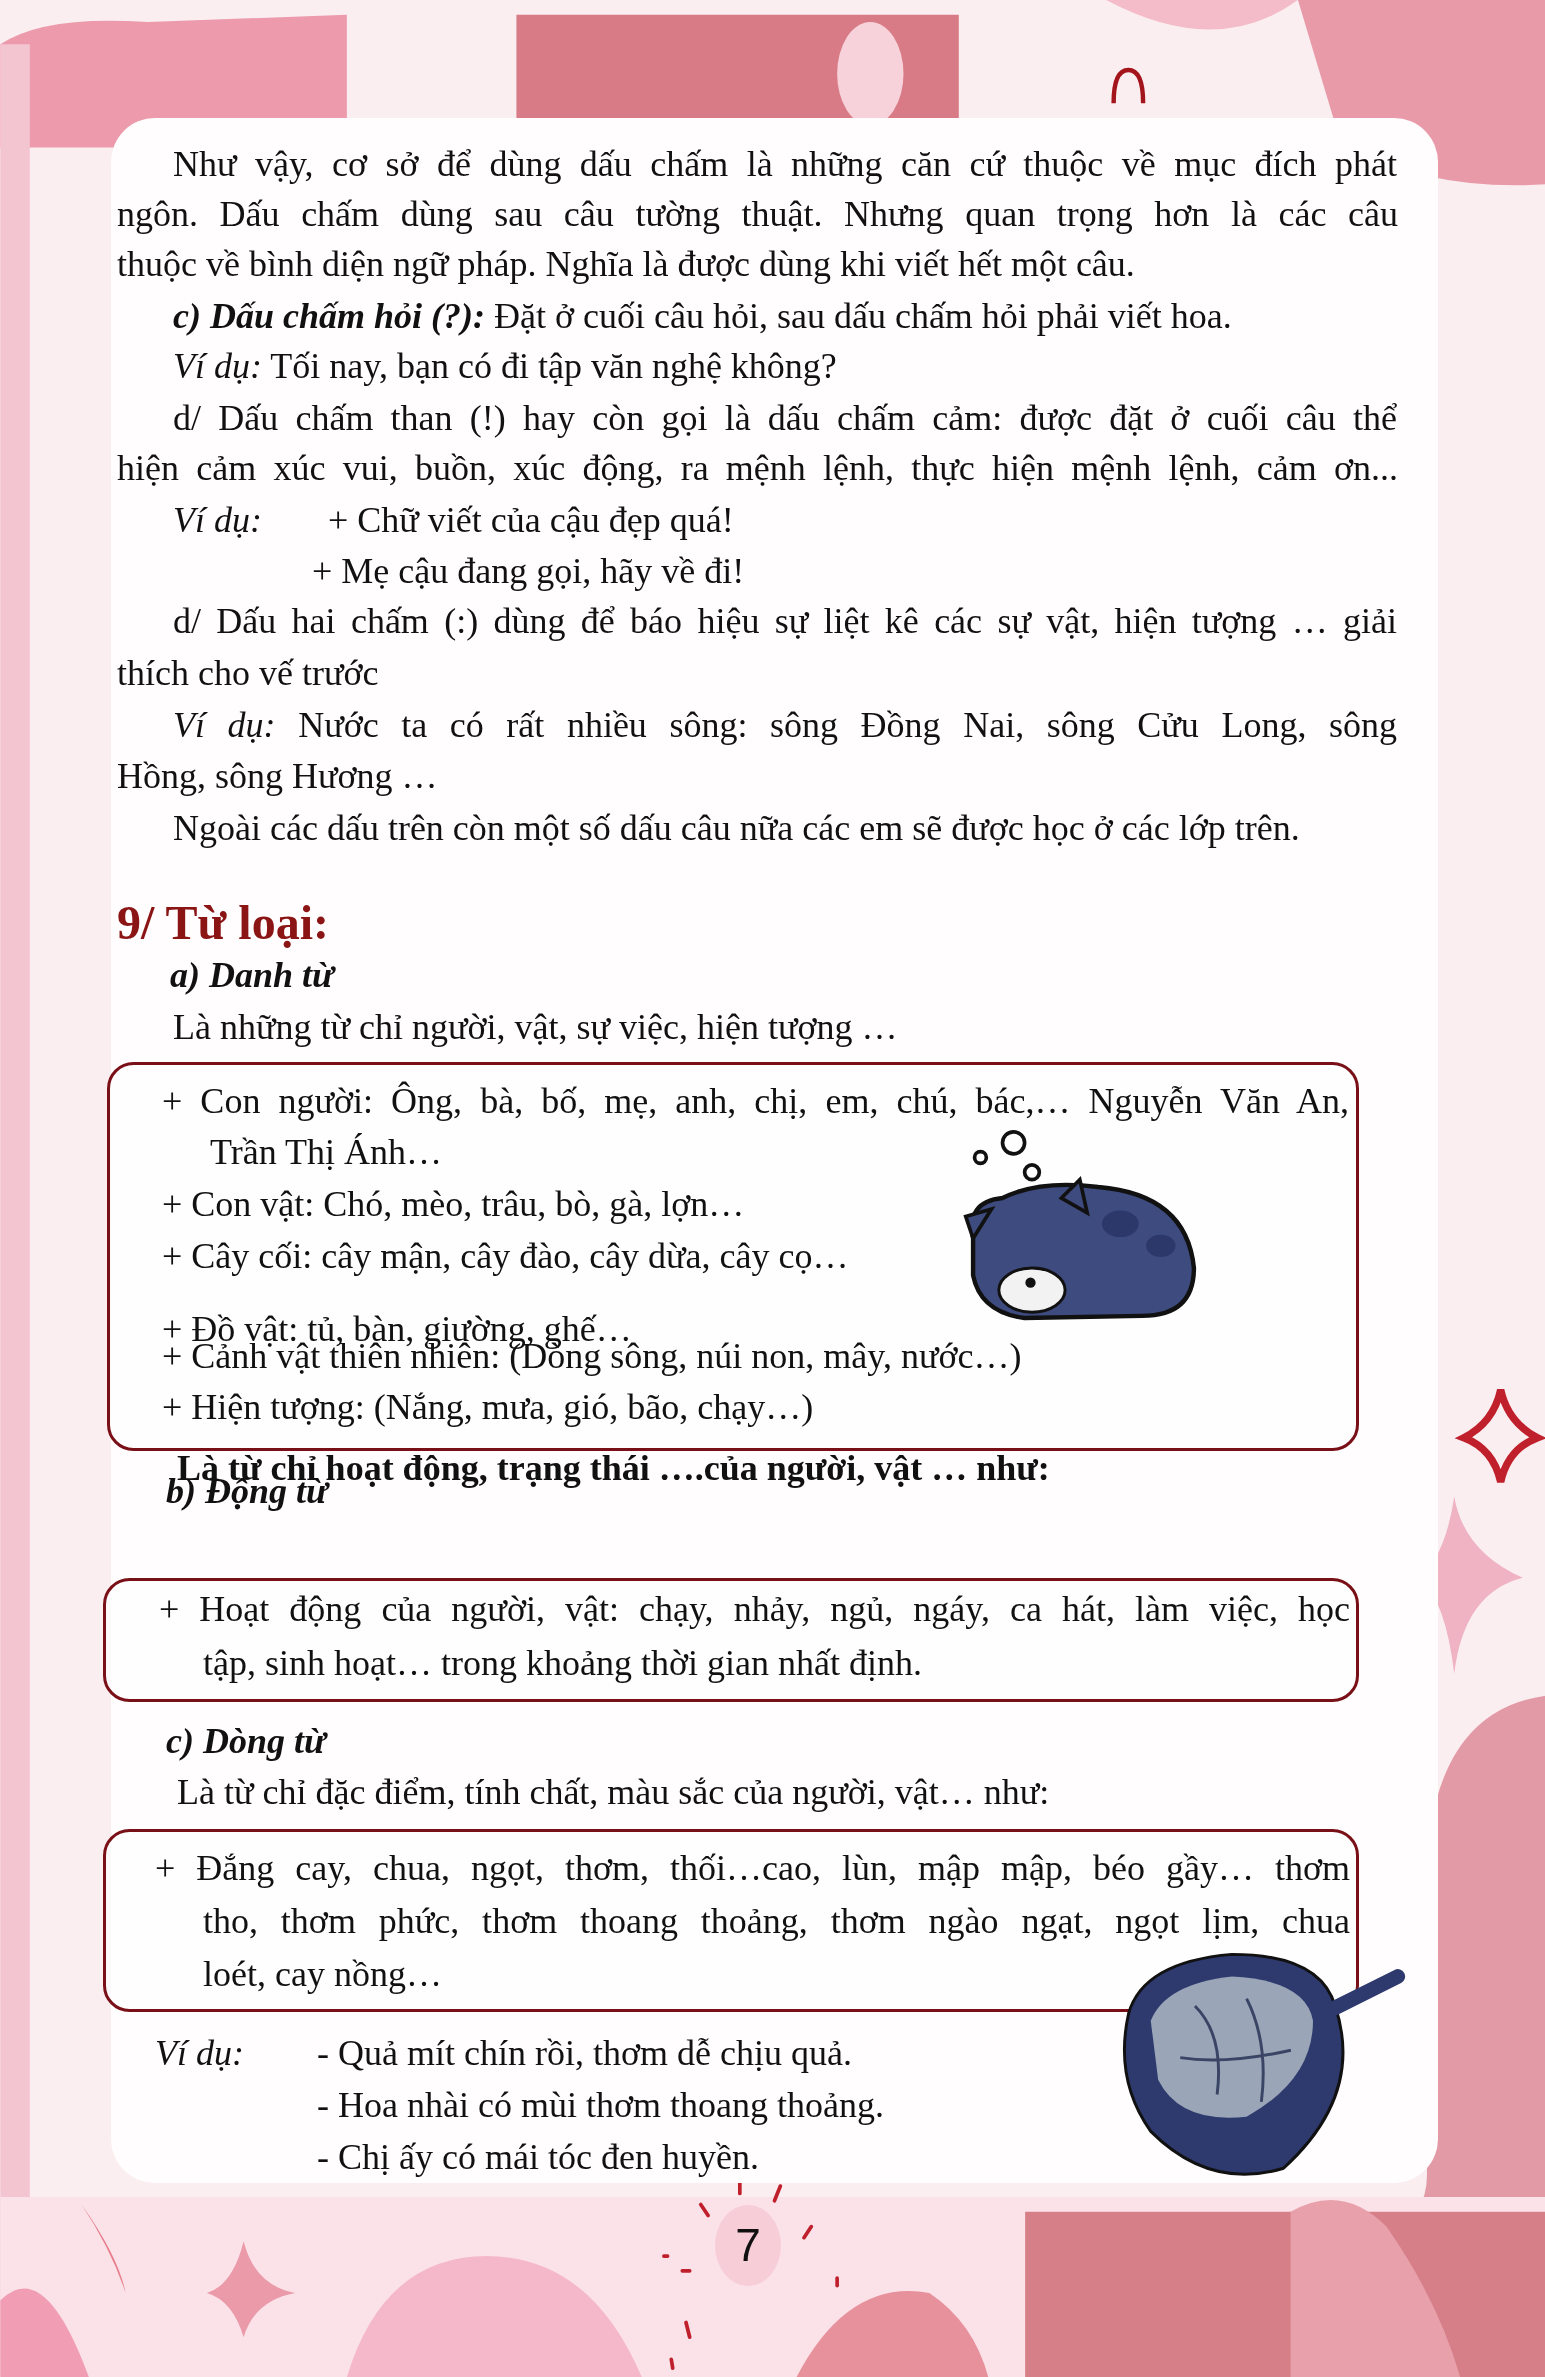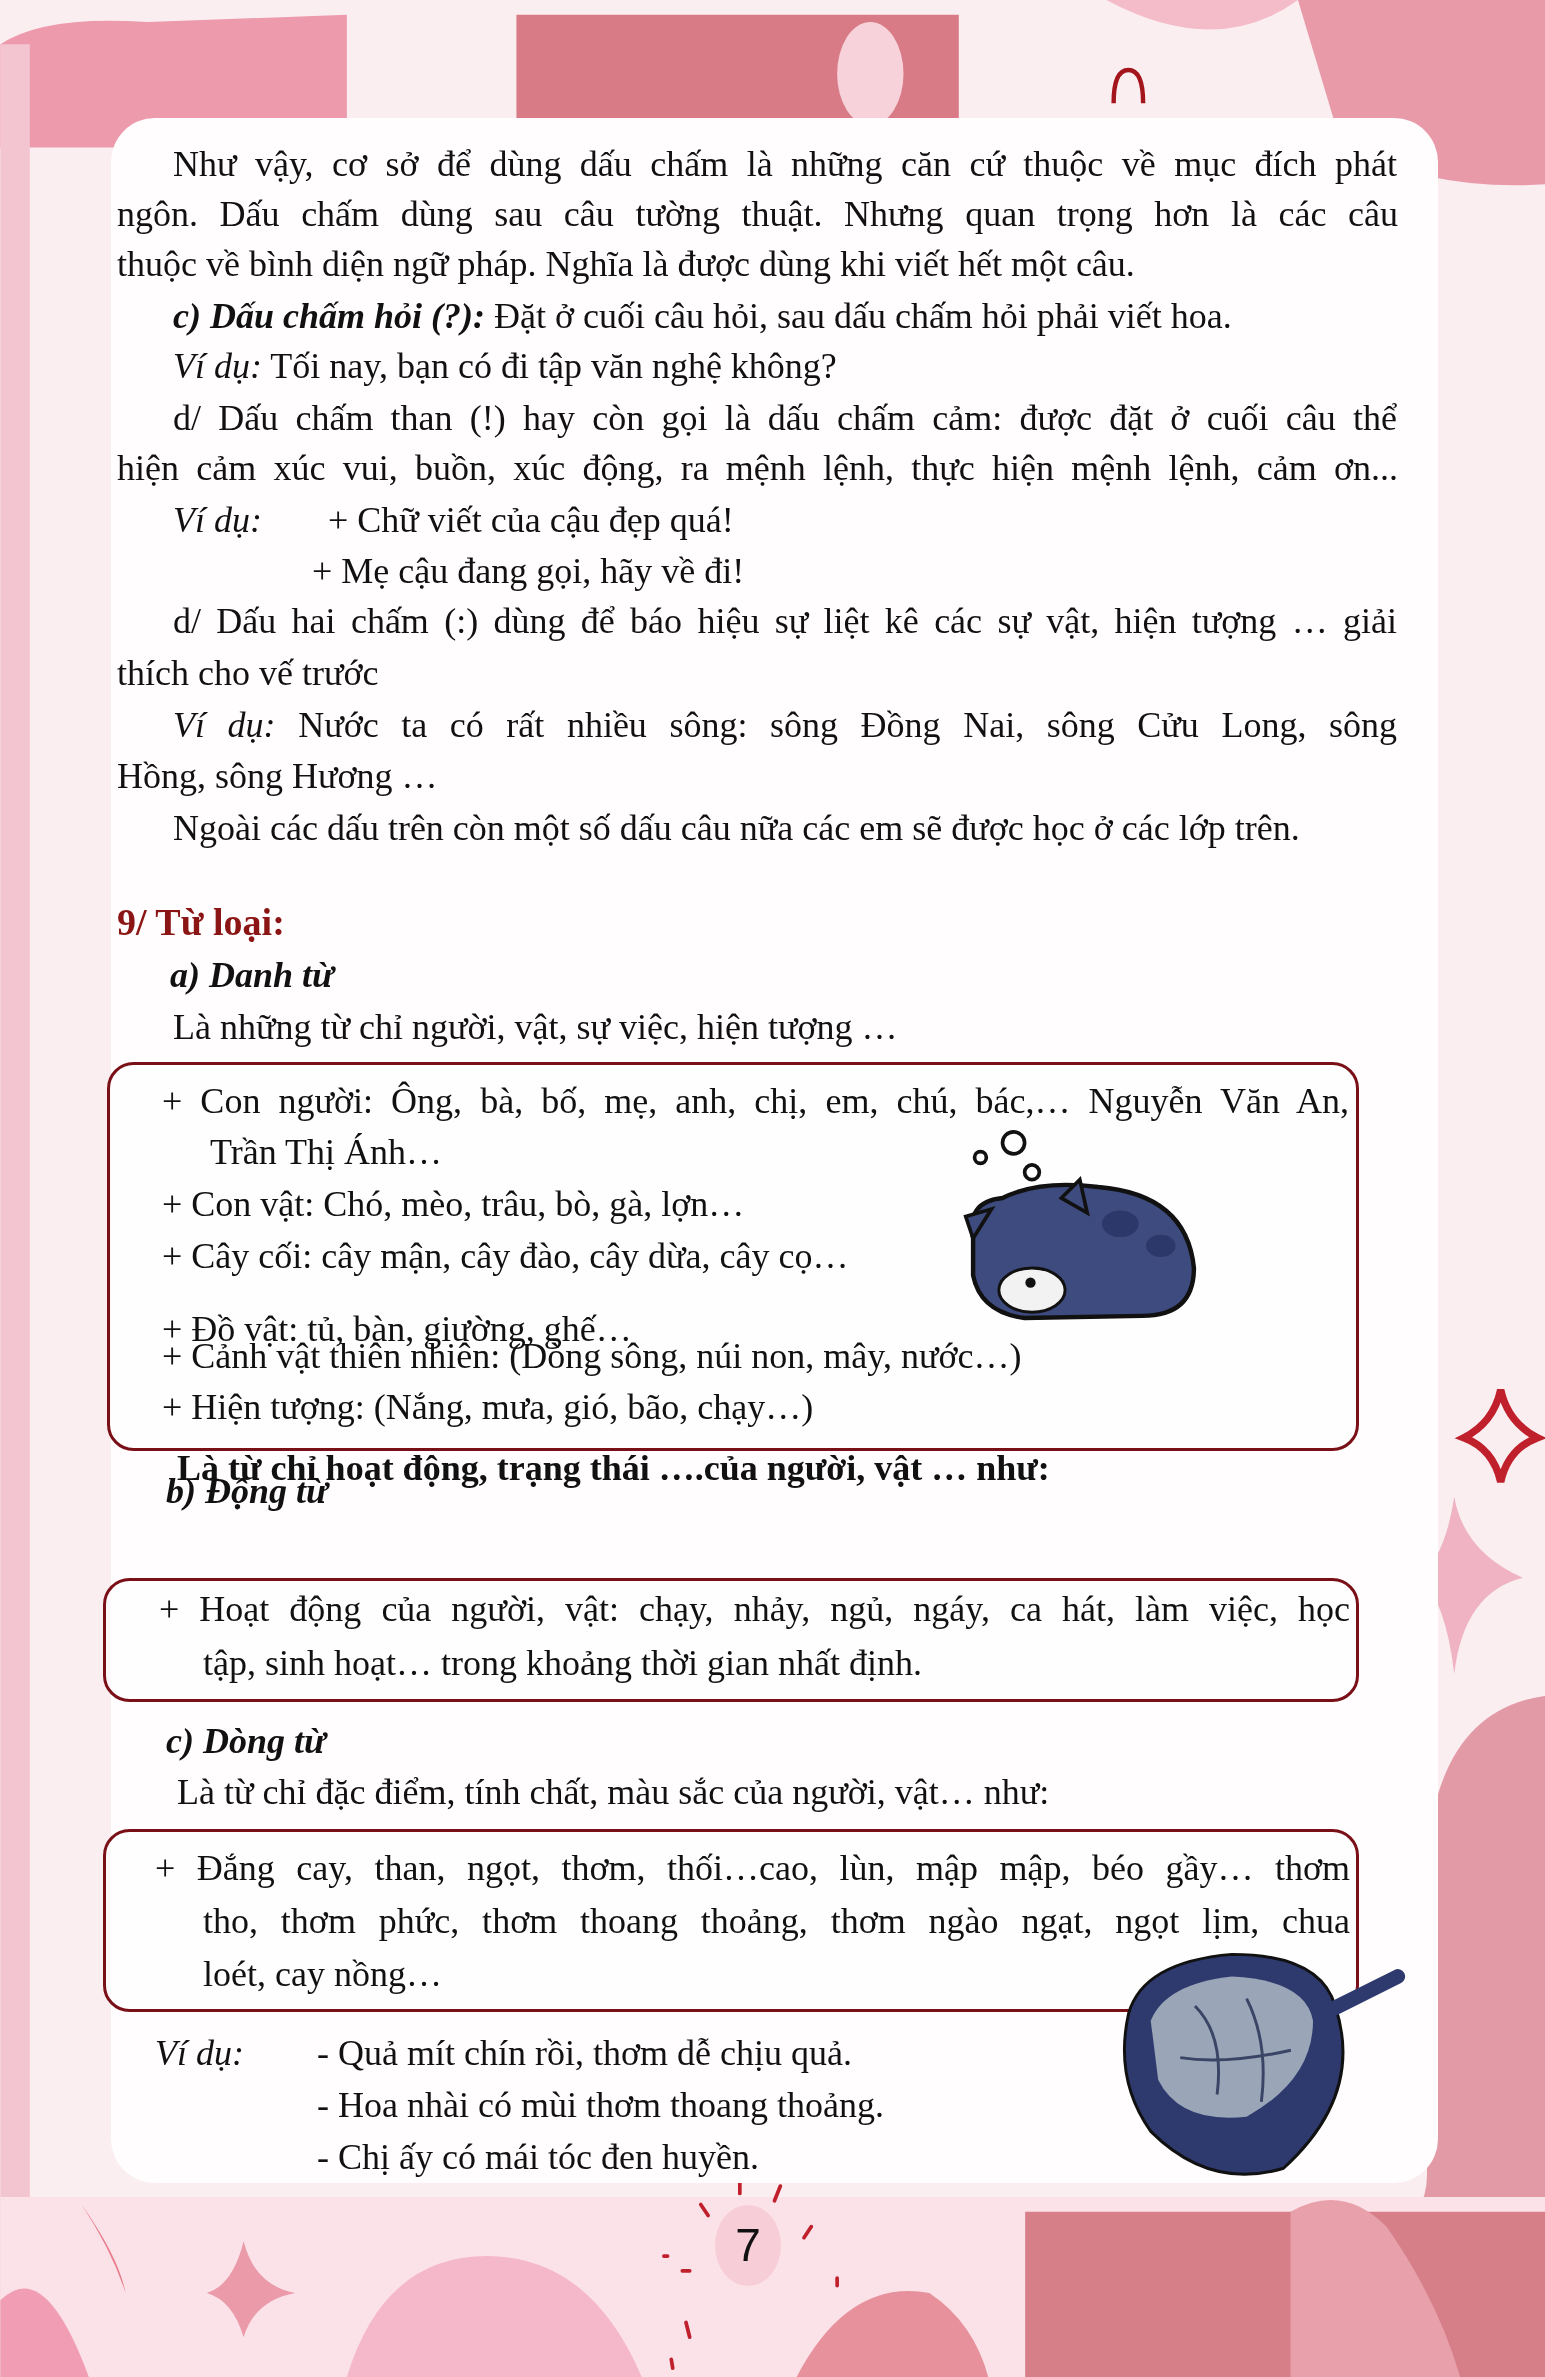--- a/index.html
+++ b/index.html
@@ -101,21 +101,21 @@
   <div class="line" style="left:173px; top:597px; width:1224px;">
       <span class="just">d/ Dấu hai chấm (:) dùng để báo hiệu sự liệt kê các sự vật, hiện tượng … giải</span>
     </div>
   <div class="line" style="left:117px; top:649px;">thích cho vế trước</div>
   <div class="line" style="left:173px; top:701px; width:1224px;">
       <span class="just"><span class="it">Ví dụ:</span><span> Nước ta có rất nhiều sông: sông Đồng Nai, sông Cửu Long, sông</span></span>
     </div>
   <div class="line" style="left:117px; top:752px;">Hồng, sông Hương …</div>
   <div class="line" style="left:173px; top:804px;">Ngoài các dấu trên còn một số dấu câu nữa các em sẽ được học ở các lớp trên.</div>
 
-  <div class="line h9" style="left:117px; top:898px; font-size:38px;">9/ Từ loại:</div>
+  <div class="line h9" style="left:117px; top:898px; font-size:48px;">9/ Từ loại:</div>
   <div class="line bi" style="left:170px; top:951px;">a) Danh từ</div>
   <div class="line" style="left:173px; top:1003px;">Là những từ chỉ người, vật, sự việc, hiện tượng …</div>
 
   <div class="box" style="left:107px; top:1062px; width:1246px; height:383px;"></div>
   <div class="line" style="left:162px; top:1077px; width:1187px;">
       <span class="just">+ Con người: Ông, bà, bố, mẹ, anh, chị, em, chú, bác,… Nguyễn Văn An,</span>
     </div>
   <div class="line" style="left:210px; top:1128px;">Trần Thị Ánh…</div>
   <div class="line" style="left:162px; top:1180px;">+ Con vật: Chó, mèo, trâu, bò, gà, lợn…</div>
   <div class="line" style="left:162px; top:1232px;">+ Cây cối: cây mận, cây đào, cây dừa, cây cọ…</div>
@@ -141,21 +141,21 @@
   <div class="box" style="left:103px; top:1578px; width:1250px; height:118px;"></div>
   <div class="line" style="left:159px; top:1585px; width:1191px;">
       <span class="just">+ Hoạt động của người, vật: chạy, nhảy, ngủ, ngáy, ca hát, làm việc, học</span>
     </div>
   <div class="line" style="left:203px; top:1639px;">tập, sinh hoạt… trong khoảng thời gian nhất định.</div>
 
   <div class="line bi" style="left:166px; top:1717px;">c) Dòng từ</div>
   <div class="line" style="left:177px; top:1768px;">Là từ chỉ đặc điểm, tính chất, màu sắc của người, vật… như:</div>
   <div class="box" style="left:103px; top:1829px; width:1250px; height:177px;"></div>
   <div class="line" style="left:155px; top:1844px; width:1195px;">
-      <span class="just">+ Đắng cay, than, ngọt, thơm, thối…cao, lùn, mập mập, béo gầy… thơm</span>
+      <span class="just">+ Đắng cay, chua, ngọt, thơm, thối…cao, lùn, mập mập, béo gầy… thơm</span>
     </div>
   <div class="line" style="left:203px; top:1897px; width:1147px;">
       <span class="just">tho, thơm phức, thơm thoang thoảng, thơm ngào ngạt, ngọt lịm, chua</span>
     </div>
   <div class="line" style="left:203px; top:1950px;">loét, cay nồng…</div>
 
   <div class="line it" style="left:155px; top:2029px;">Ví dụ:</div>
   <div class="line" style="left:317px; top:2029px;">- Quả mít chín rồi, thơm dễ chịu quả.</div>
   <div class="line" style="left:317px; top:2081px;">- Hoa nhài có mùi thơm thoang thoảng.</div>
   <div class="line" style="left:317px; top:2133px;">- Chị ấy có mái tóc đen huyền.</div>

